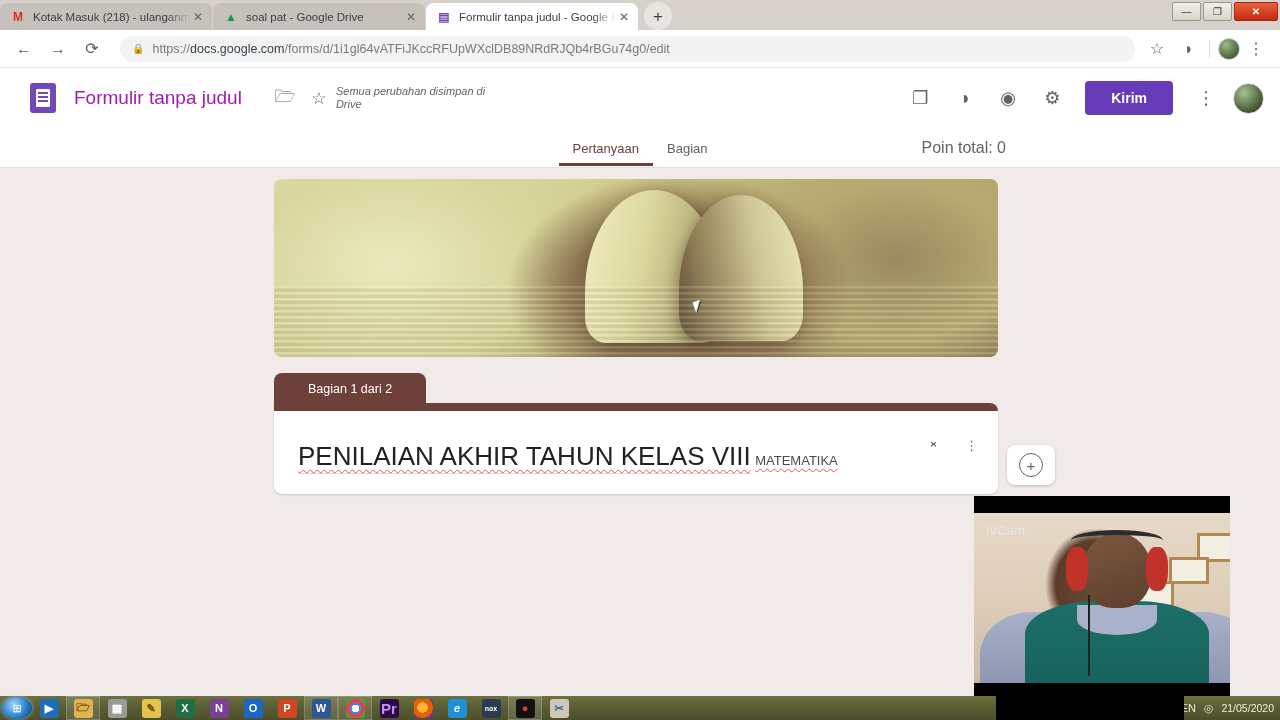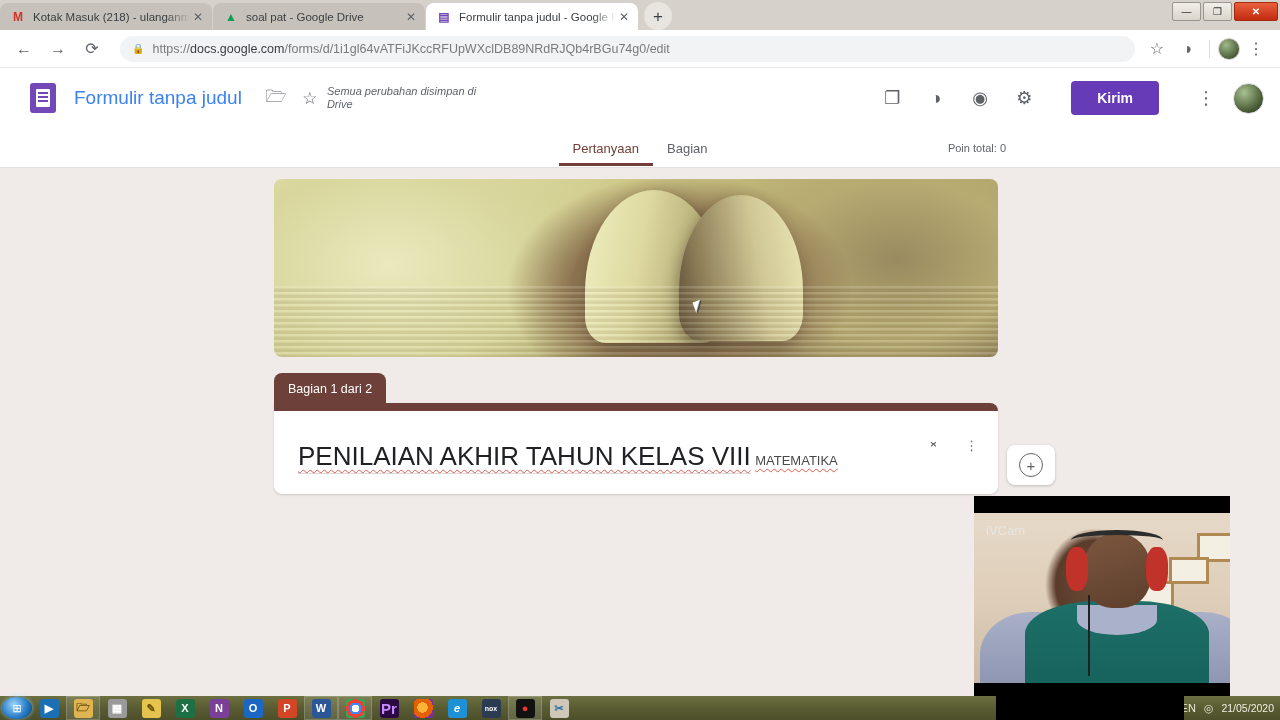--- a/index.html
+++ b/index.html
@@ -94,36 +94,36 @@
     width: 26px; height: 30px; border-radius: 3px;
     background: #7248b9;
     display: flex; align-items: center; justify-content: center;
     margin-left: 14px; margin-right: 18px;
   }
   .forms-logo .sheet {
     width: 14px; height: 18px; background: #fff; border-radius: 1px;
     display: flex; flex-direction: column; gap: 2px; padding: 3px 2px;
   }
   .forms-logo .sheet i { display: block; height: 2px; background: #7248b9; }
-  .forms-title { font-size: 19px; color: #3b82f6; margin-right: 17px; }
+  .forms-title { font-size: 19px; color: #a21caf; margin-right: 26px; }
   .hdr-icon {
     width: 34px; height: 34px; display: flex; align-items: center; justify-content: center;
     color: #5f6368; font-size: 17px;
   }
   .saved-note {
     font-size: 11px; color: #5f6368; font-style: italic;
     line-height: 13px; max-width: 160px;
   }
   .hdr-right { margin-left: auto; display: flex; align-items: center; gap: 10px; }
   .hdr-right .hdr-icon { font-size: 18px; }
   .kirim-btn {
     background: #673ab7; color: #fff;
     font-size: 14px; font-weight: bold;
     padding: 9px 26px; border-radius: 4px; border: none;
-    margin: 0 20px;
+    margin: 0 6px;
   }
   .avatar-lg {
     width: 31px; height: 31px; border-radius: 50%;
     background: radial-gradient(circle at 35% 30%, #a8c191, #4a5d37 65%, #26301b);
     border: 1px solid #dadce0; flex: 0 0 31px;
   }
 
   .forms-tabs {
     position: absolute; top: 128px; left: 0; width: 1280px; height: 40px;
     background: #ffffff; border-bottom: 1px solid #e0e0e0;
@@ -132,21 +132,21 @@
   .ftab {
     font-size: 13px; color: #5f6368; padding: 11px 14px 10px;
     position: relative;
   }
   .ftab.active { color: #6f3f38; font-weight: normal; }
   .ftab.active::after {
     content: ""; position: absolute; left: 0; right: 0; bottom: 0;
     height: 3px; background: #6f3f38;
   }
   .poin-total {
-    position: absolute; right: 274px; font-size: 11px; color: #5f6368;
+    position: absolute; right: 274px; font-size: 16px; color: #5f6368;
   }
 
   
   .forms-body {
     position: absolute; top: 168px; left: 0; width: 1280px; height: 528px;
     background: #f0eae8; overflow: hidden;
   }
   .banner {
     position: absolute; left: 274px; top: 11px; width: 724px; height: 178px;
     border-radius: 8px; overflow: hidden;
@@ -180,21 +180,21 @@
     width: 0; height: 0;
     border-left: 8px solid #fff; border-right: 5px solid transparent;
     border-bottom: 11px solid transparent;
     transform: rotate(-20deg);
     filter: drop-shadow(1px 1px 0 #333);
   }
 
   .section-tab {
     position: absolute; left: 274px; top: 205px;
     background: #6d4039; color: #fff;
-    font-size: 12.5px; padding: 9px 14px;
+    font-size: 12.5px; padding: 9px 34px;
     border-radius: 8px 8px 0 0;
   }
   .title-card {
     position: absolute; left: 274px; top: 235px; width: 724px;
     background: #fff; border-radius: 0 8px 8px 8px;
     border-top: 8px solid #6d4039;
     box-shadow: 0 1px 2px rgba(0,0,0,.16);
     padding: 22px 24px 20px;
   }
   .title-card .form-title {

